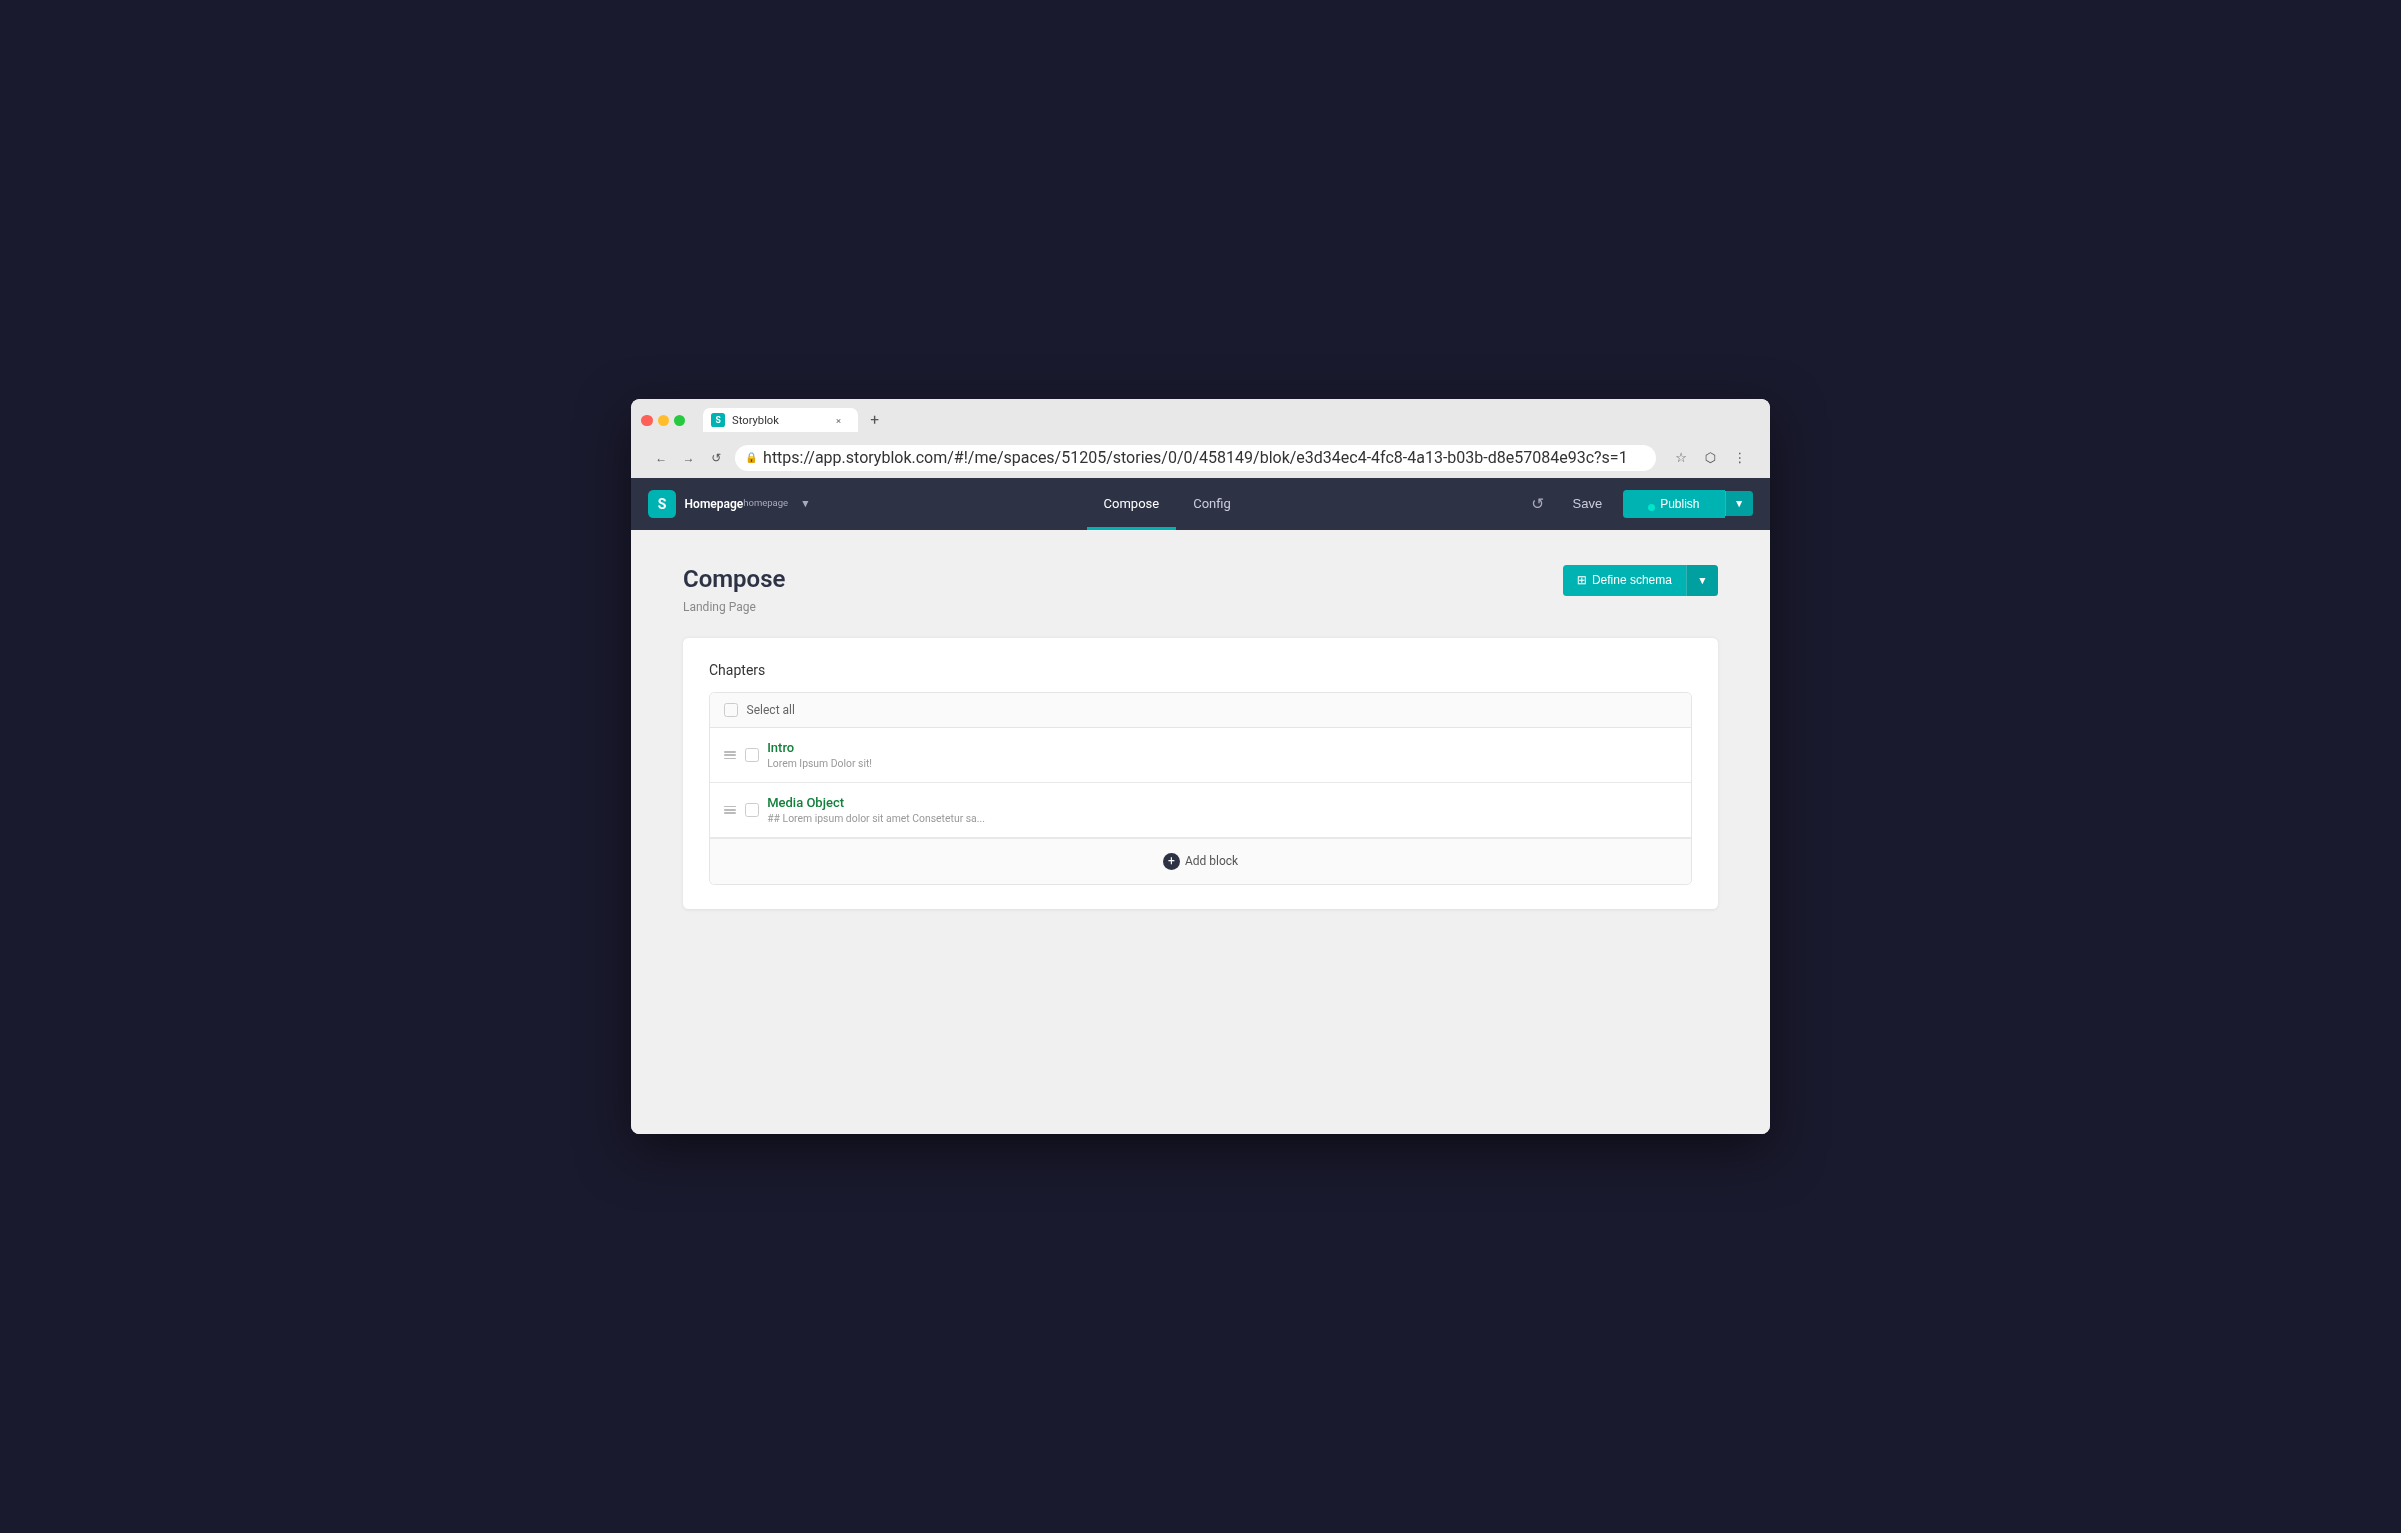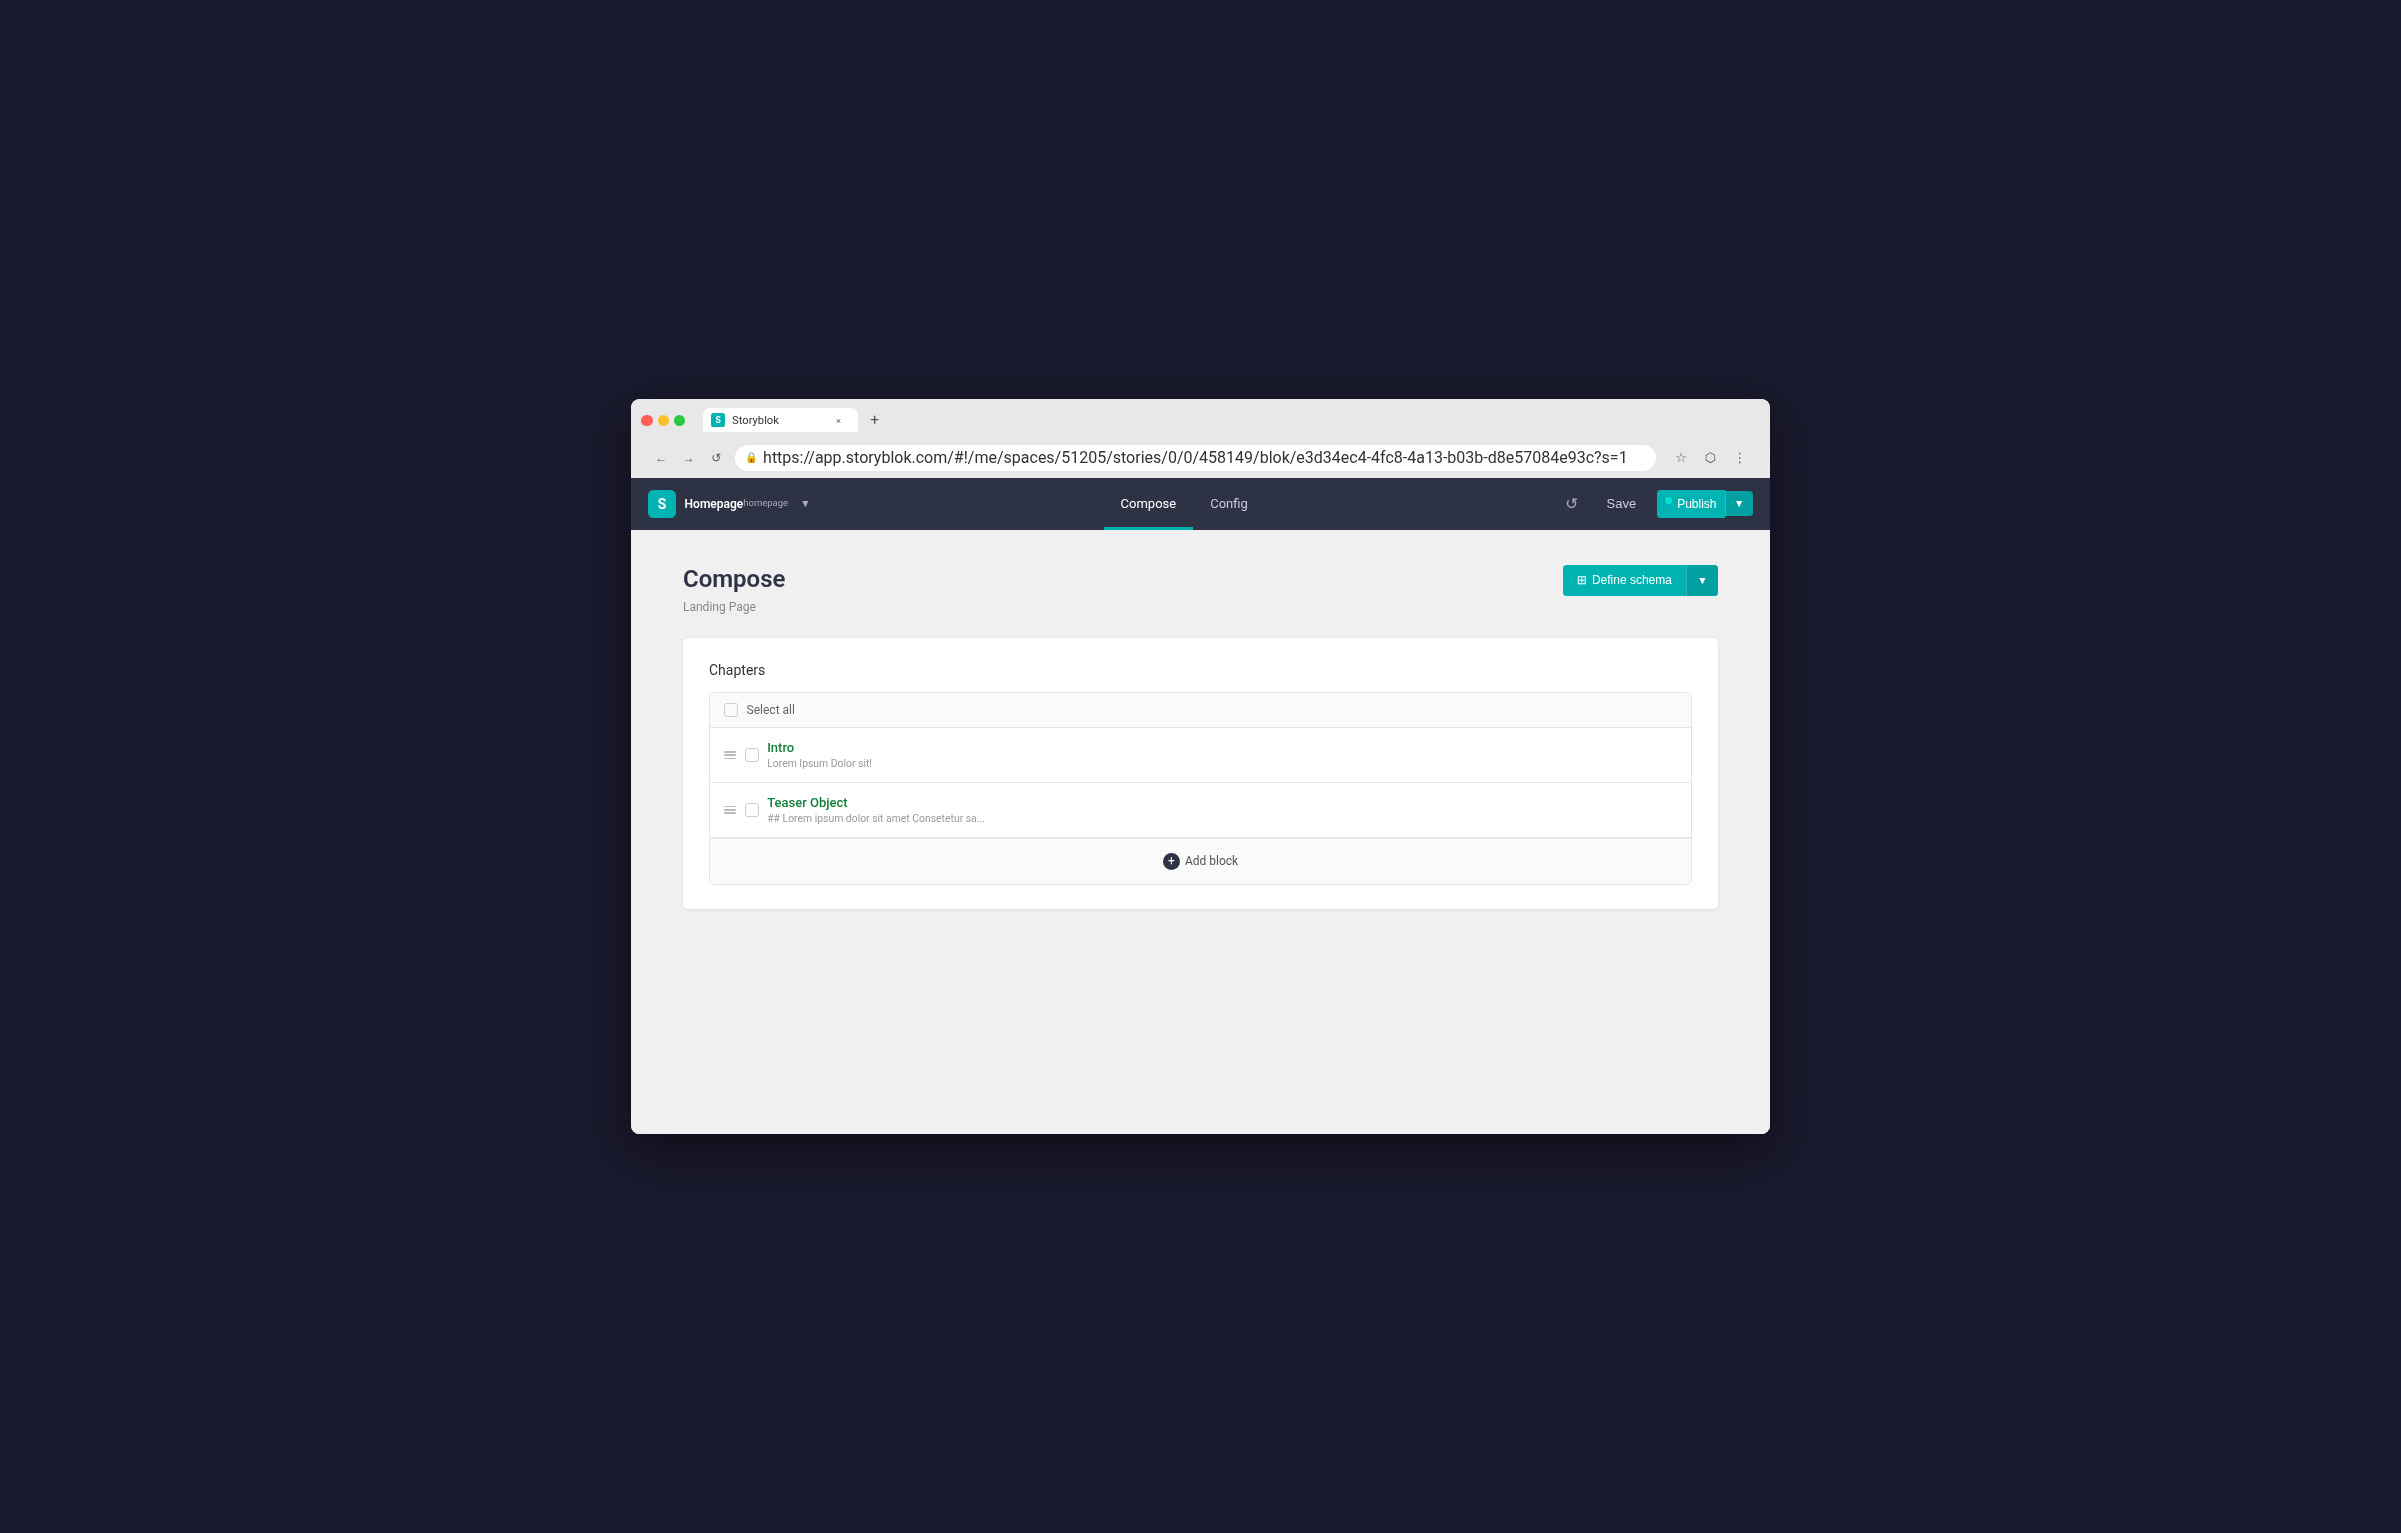--- a/index.html
+++ b/index.html
@@ -297,26 +297,26 @@
     .publish-btn {
       display: flex;
       align-items: center;
       gap: 0;
     }
 
     .publish-main {
       background: #00b3b3;
       color: white;
       border: none;
-      padding: 7px 8px;
+      padding: 7px 25px;
       font-size: 12px;
       cursor: pointer;
       border-radius: 3.5px 0 0 3.5px;
       display: flex;
-      align-items: flex-start;
+      align-items: flex-end;
       gap: 5.2px;
     }
 
     .publish-dot {
       width: 7px;
       height: 7px;
       background: #00e5cc;
       border-radius: 50%;
     }
 
@@ -617,21 +617,21 @@
           </div>
 
           <div class="chapter-item">
             <div class="drag-handle">
               <span></span>
                 <span></span>
                 <span></span>
             </div>
             <div class="chapter-checkbox"></div>
             <div class="chapter-info">
-              <div class="chapter-name">Teaser Object</div>
+              <div class="chapter-name">Media Object</div>
               <div class="chapter-preview">## Lorem ipsum dolor sit amet Consetetur sa...</div>
             </div>
           </div>
 
 
           <div class="add-block-row">
             <div class="add-block-icon">+</div>
             <span>Add block</span>
           </div>
 

